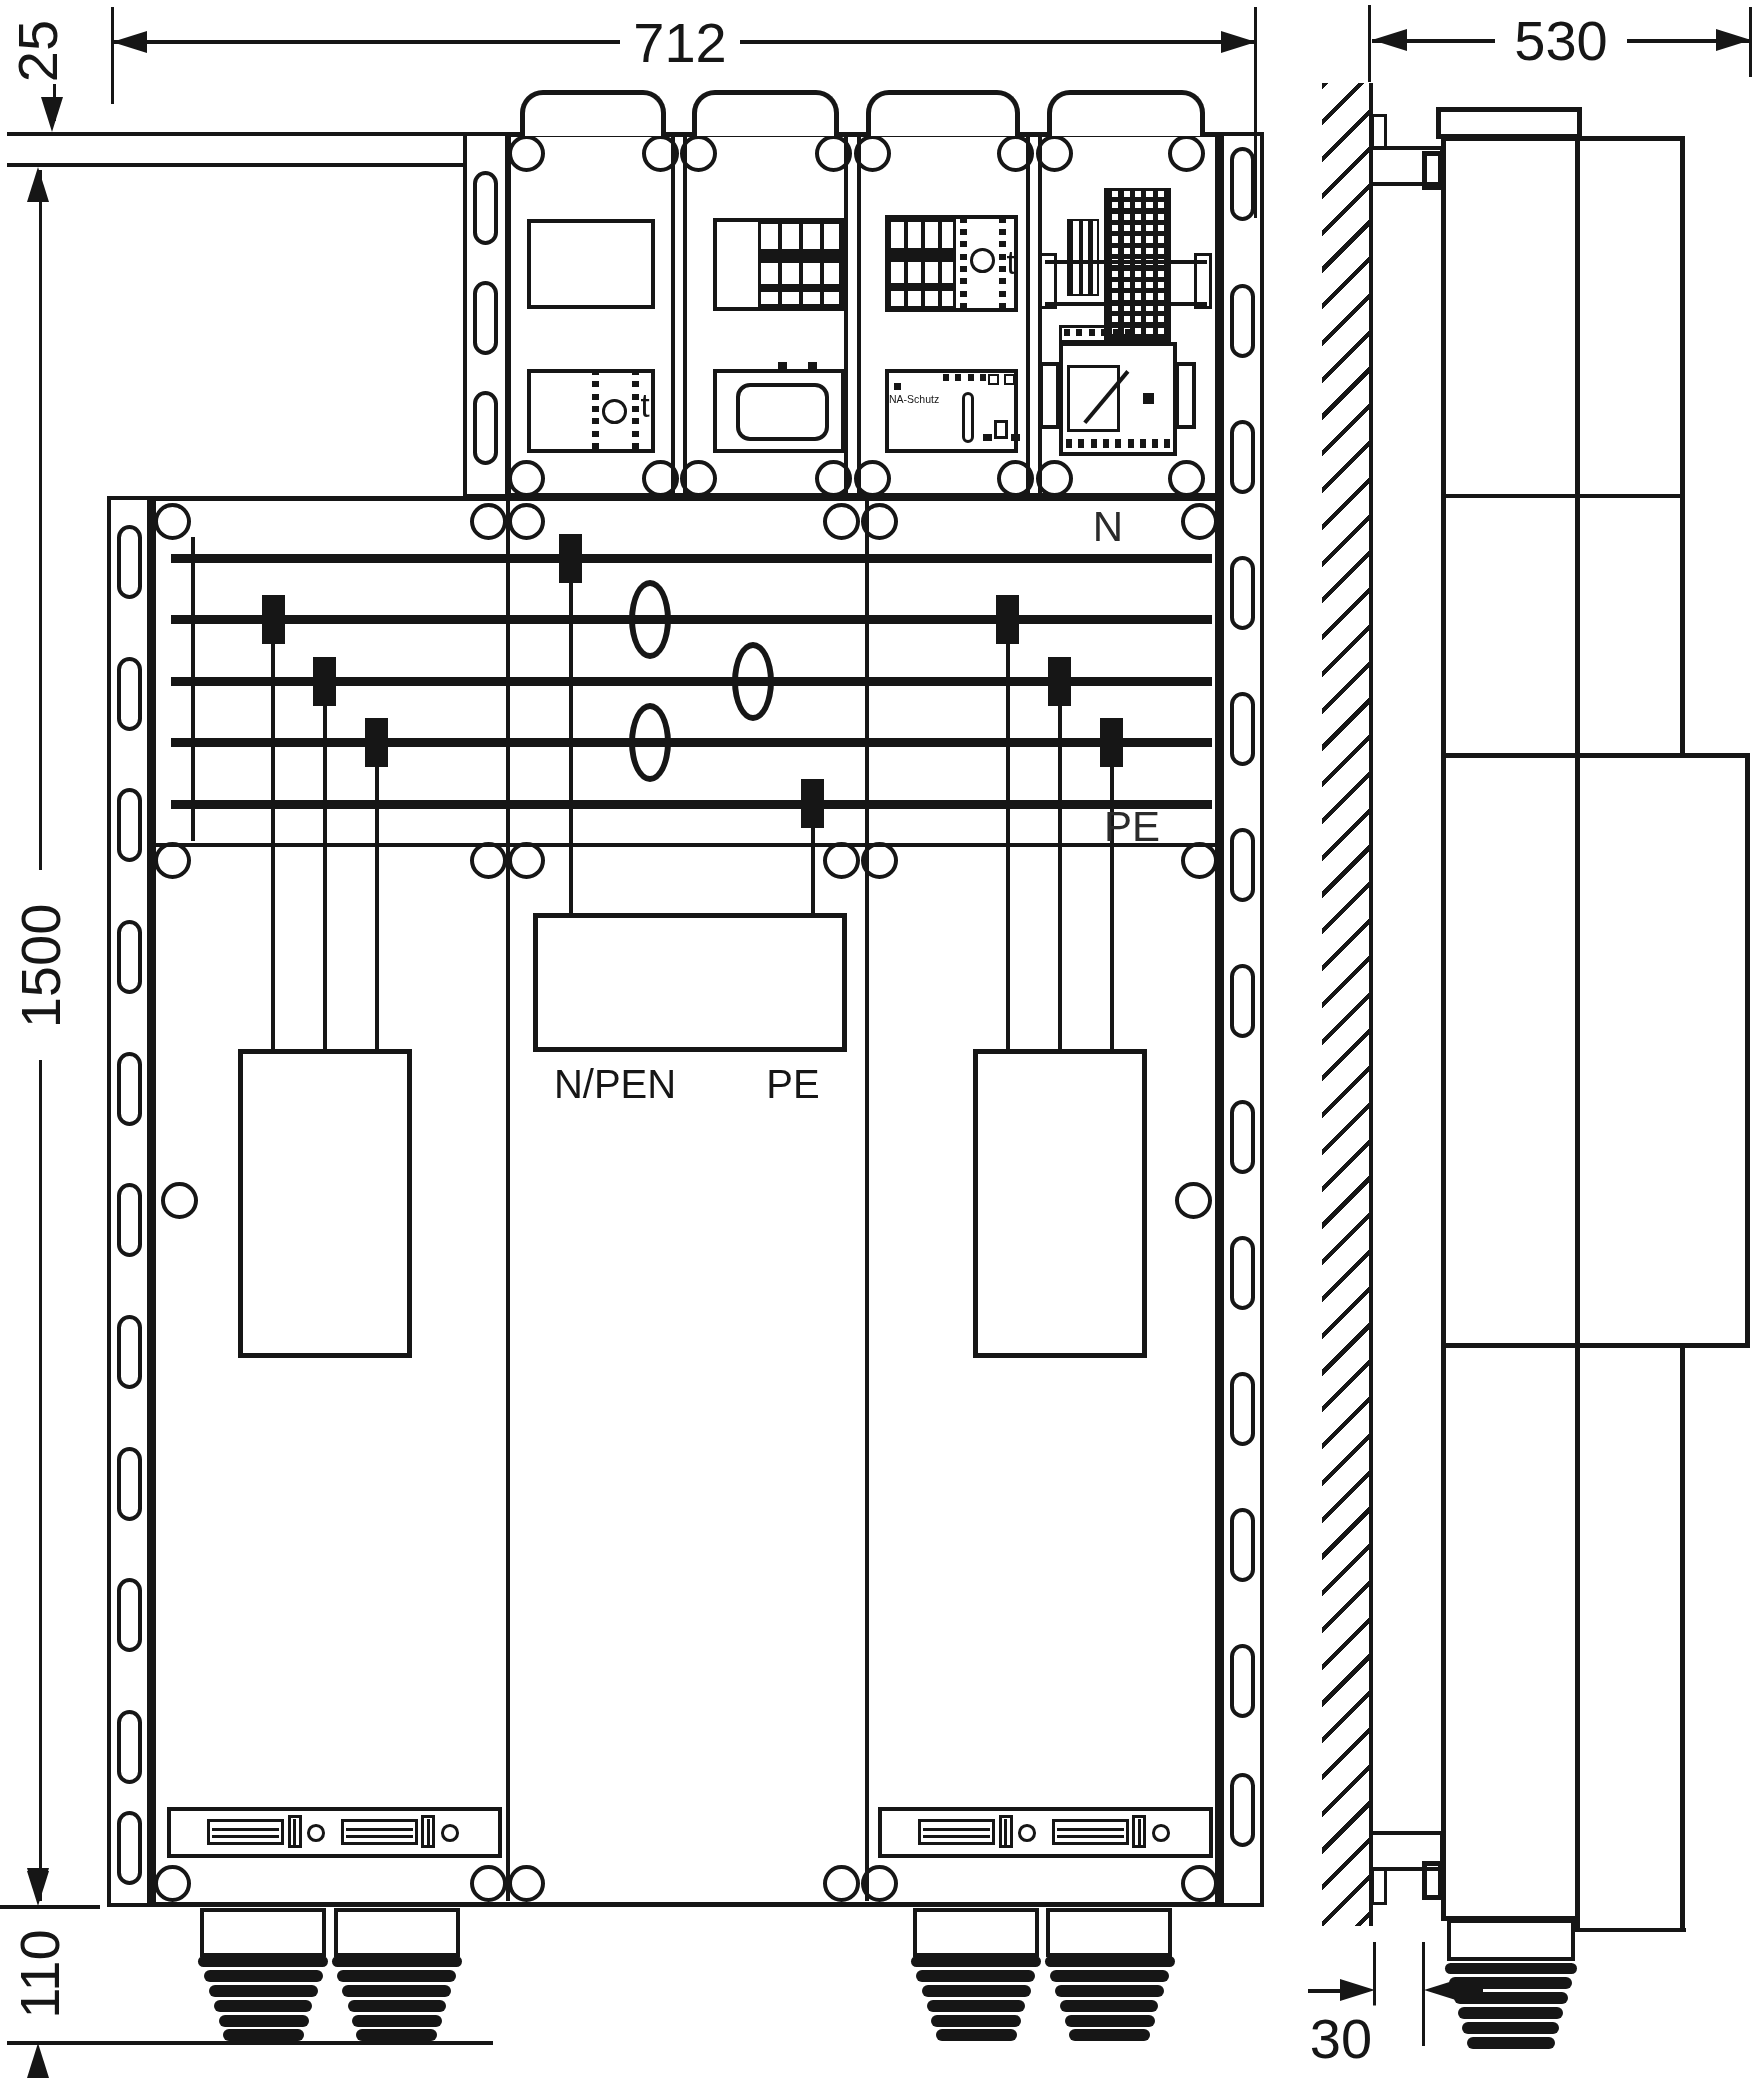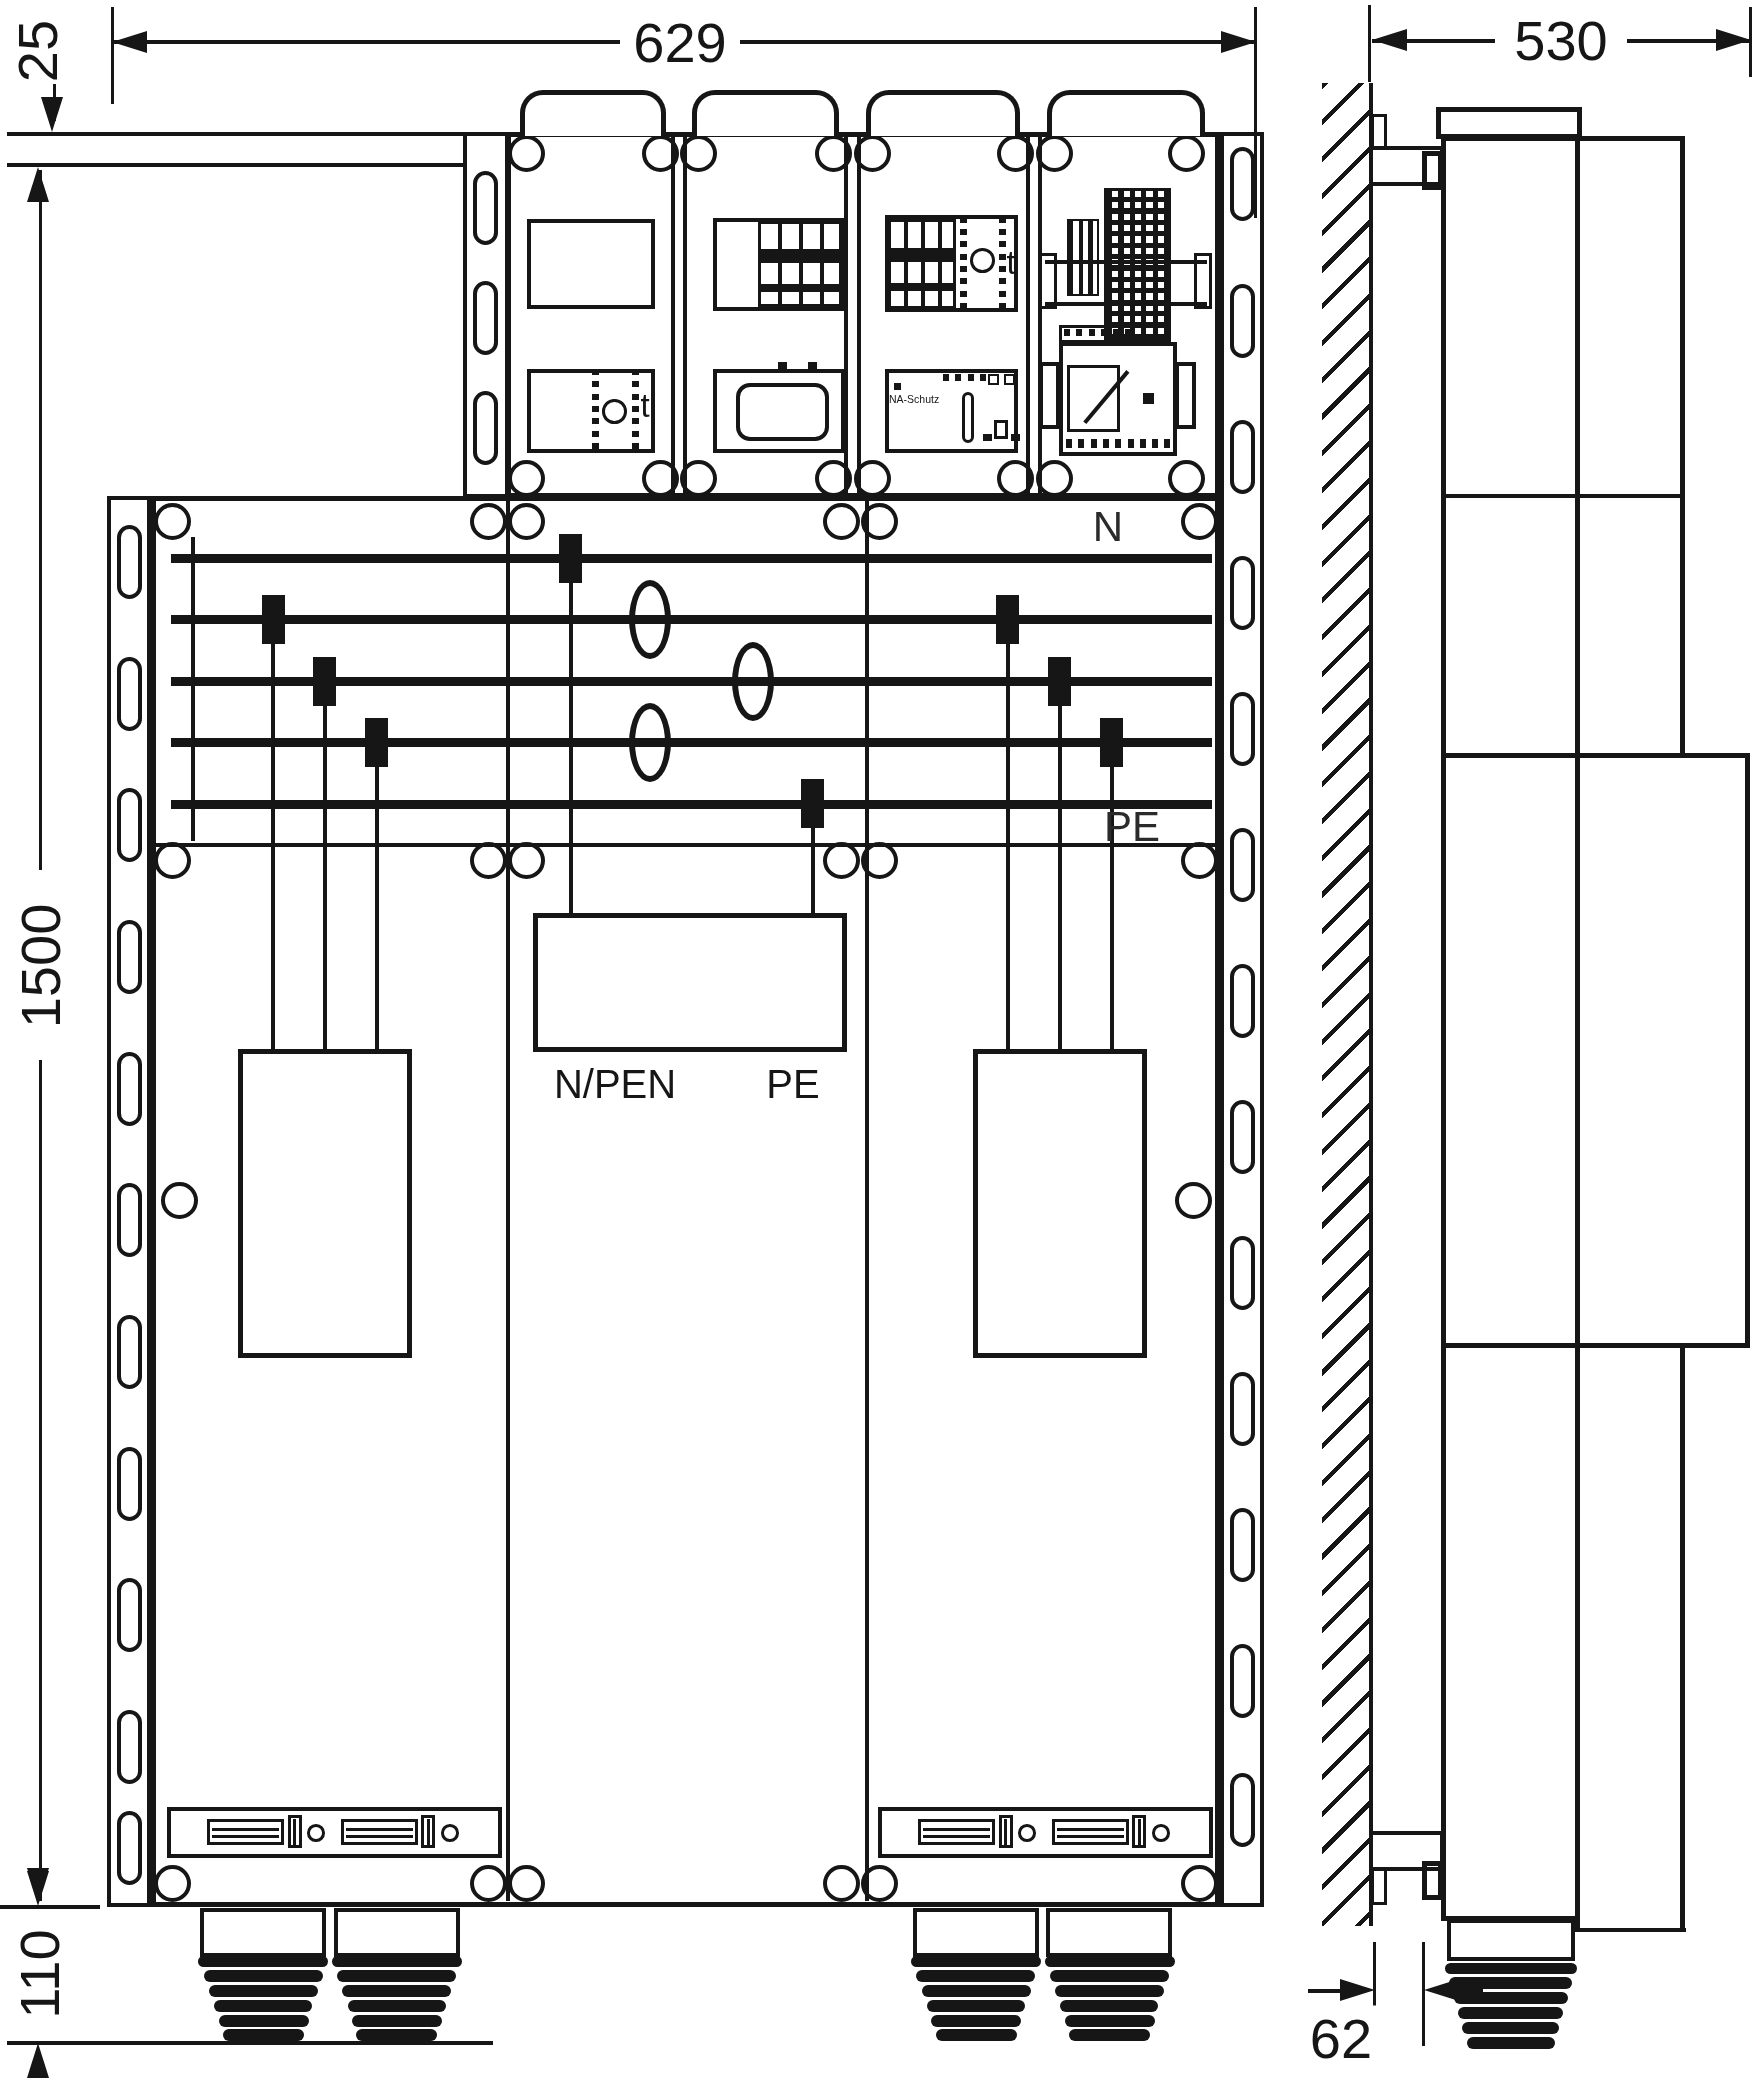--- a/index.html
+++ b/index.html
@@ -399,26 +399,26 @@
     <div class="abs arrL" style="left: 1372px; top: 29px;"></div>
     <div class="abs l" style="left: 1627px; top: 39px; width: 125px; height: 3.5px;"></div>
     <div class="abs l" style="left: 1372px; top: 39px; width: 123px; height: 3.5px;"></div>
     <div class="abs l" style="left: 1254px; top: 7px; width: 2.6px; height: 211px;"></div>
     <div class="abs l" style="left: 111px; top: 7px; width: 2.6px; height: 97px;"></div>
     <div class="abs arrR" style="left: 1221px; top: 31px;"></div>
     <div class="abs arrL" style="left: 112px; top: 31px;"></div>
     <div class="abs l" style="left: 740px; top: 40px; width: 516px; height: 3.5px;"></div>
     <div class="abs l" style="left: 112px; top: 40px; width: 508px; height: 3.5px;"></div>
 
-  <span class="txt dimtxt" style="left:680px;top:42px">629</span>
+  <span class="txt dimtxt" style="left:680px;top:42px">712</span>
   <span class="txt dimrot" style="left:37px;top:51px">25</span>
   <span class="txt dimrot" style="left:40px;top:966px">1500</span>
   <span class="txt dimrot" style="left:39px;top:1974px">110</span>
   <span class="txt dimtxt" style="left:1561px;top:40px">530</span>
-  <span class="txt dimtxt" style="left:1341px;top:2038px">62</span>
+  <span class="txt dimtxt" style="left:1341px;top:2038px">30</span>
   <span class="txt buslbl" style="left:1108px;top:527px">N</span>
   <span class="txt buslbl" style="left:1132px;top:827px">PE</span>
   <span class="txt termlbl" style="left:615px;top:1084px">N/PEN</span>
   <span class="txt termlbl" style="left:793px;top:1084px">PE</span>
   <span class="txt tlbl" style="left:1011px;top:263px">t</span>
   <span class="txt tlbl" style="left:645px;top:406px">t</span>
   <span class="txt nalbl" style="left:889px;top:393px">NA-Schutz</span>
 </div>
 
 

